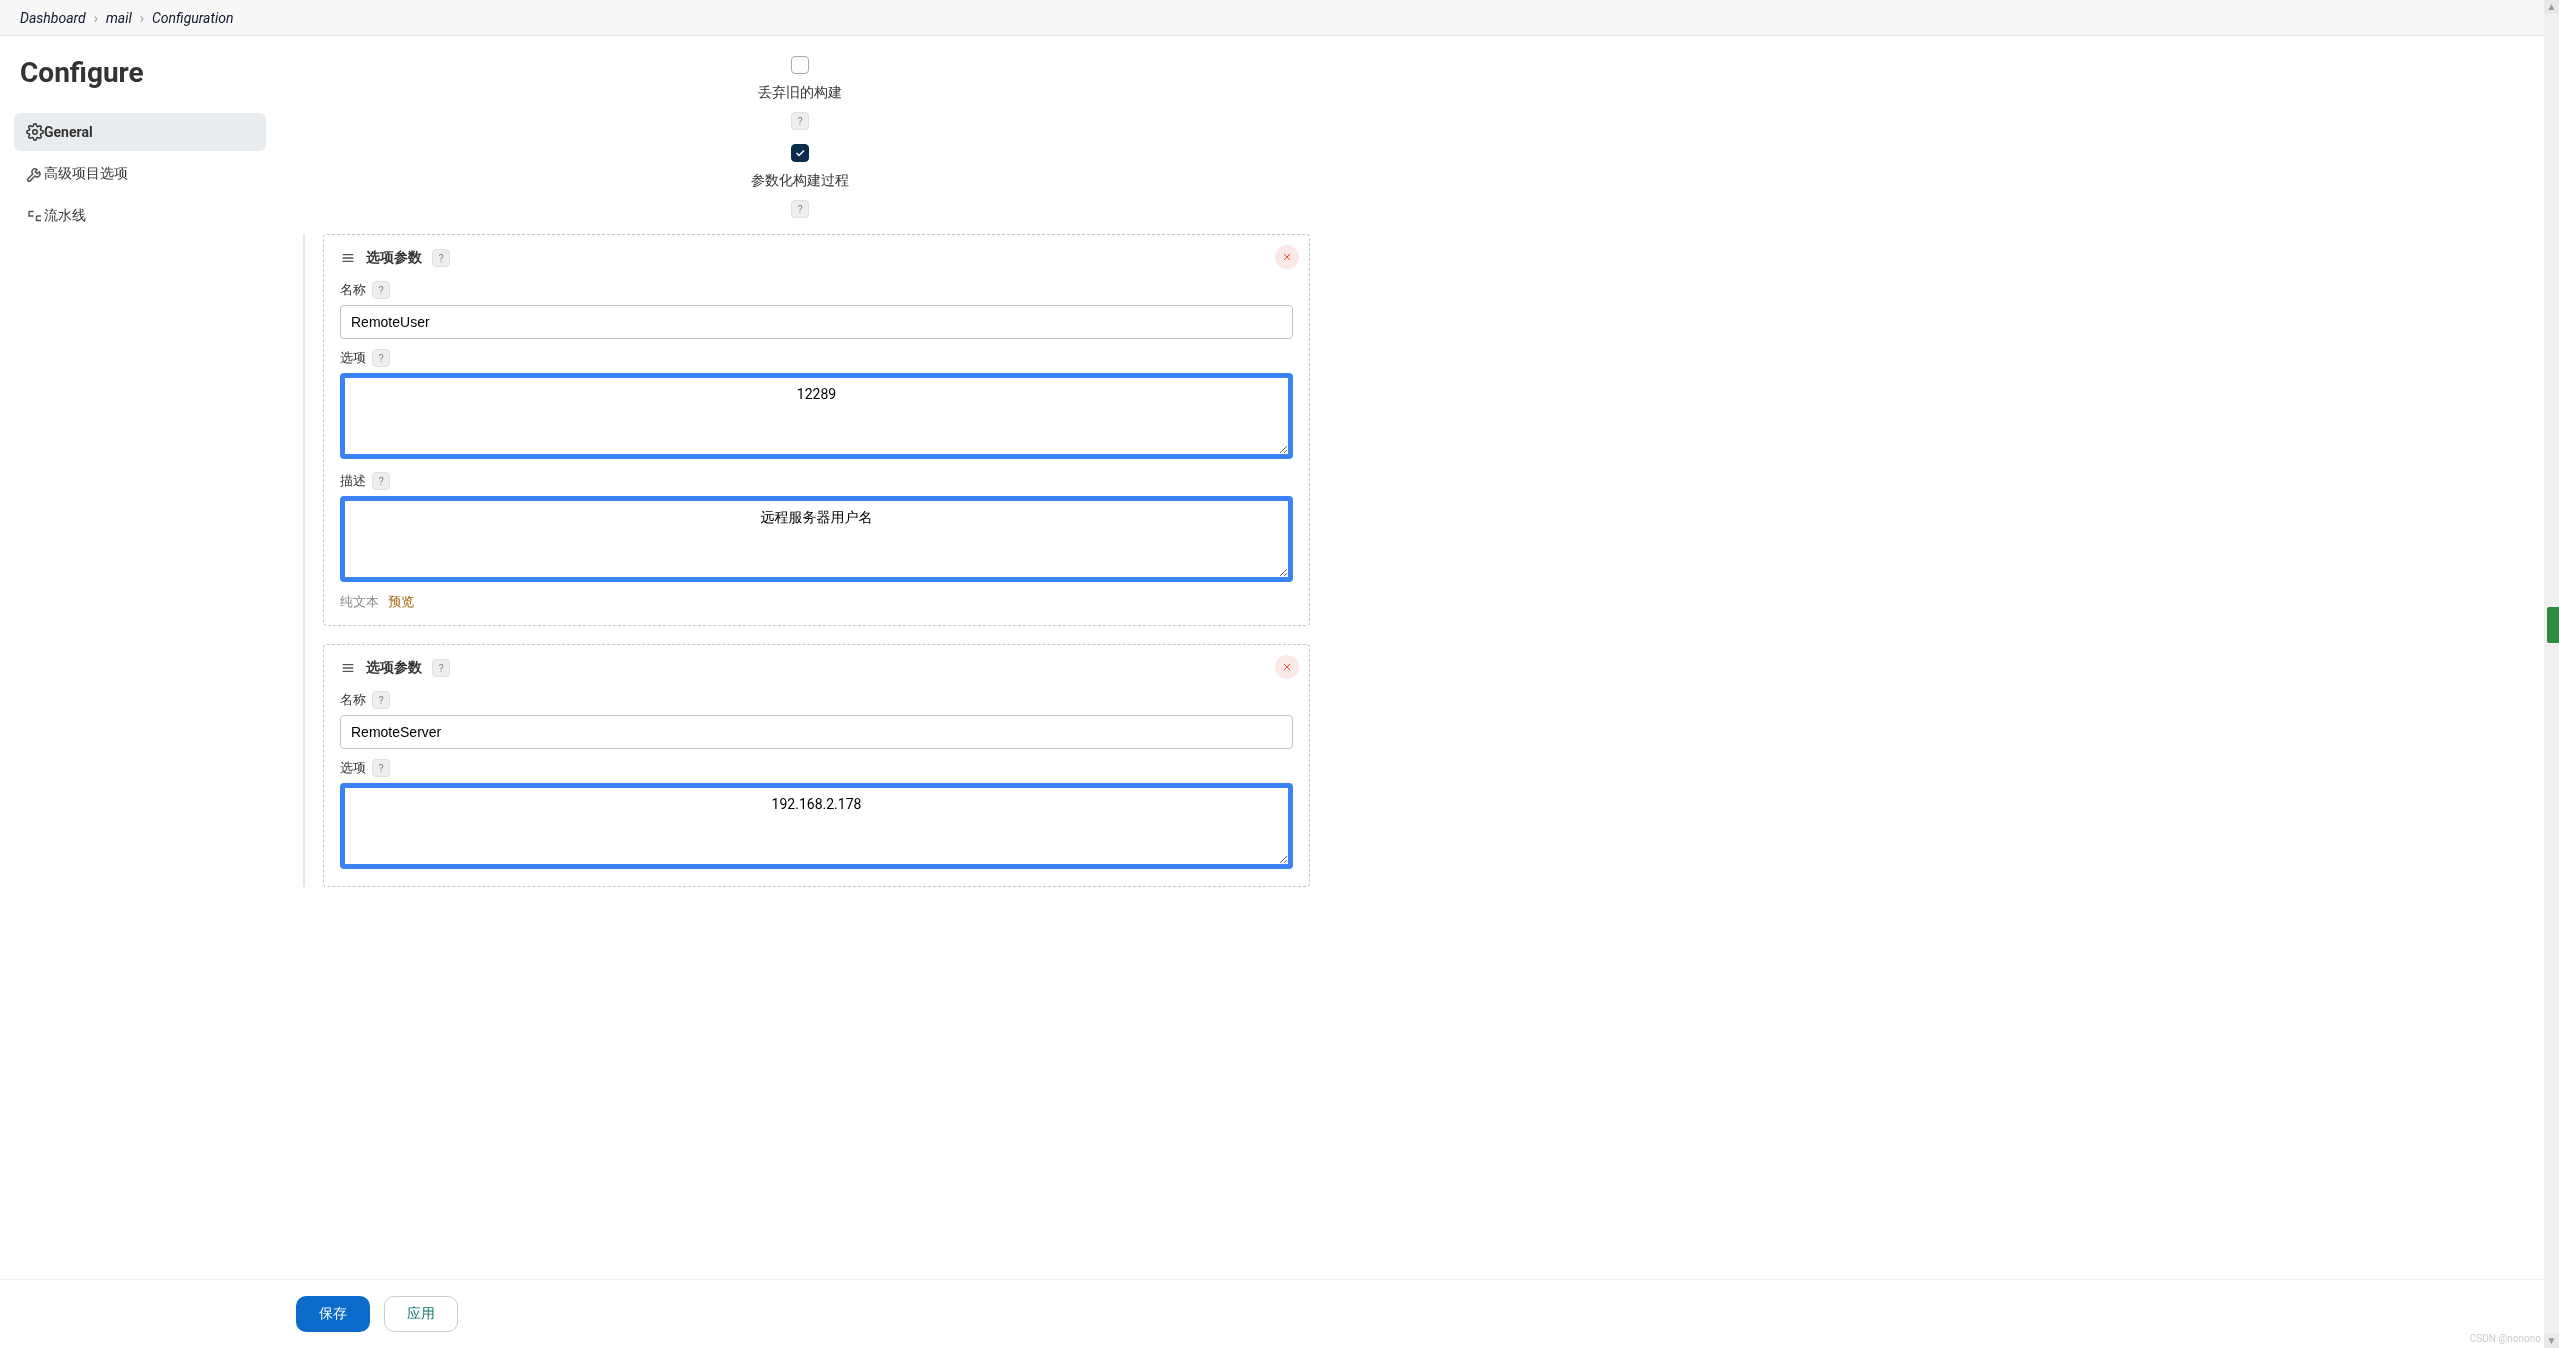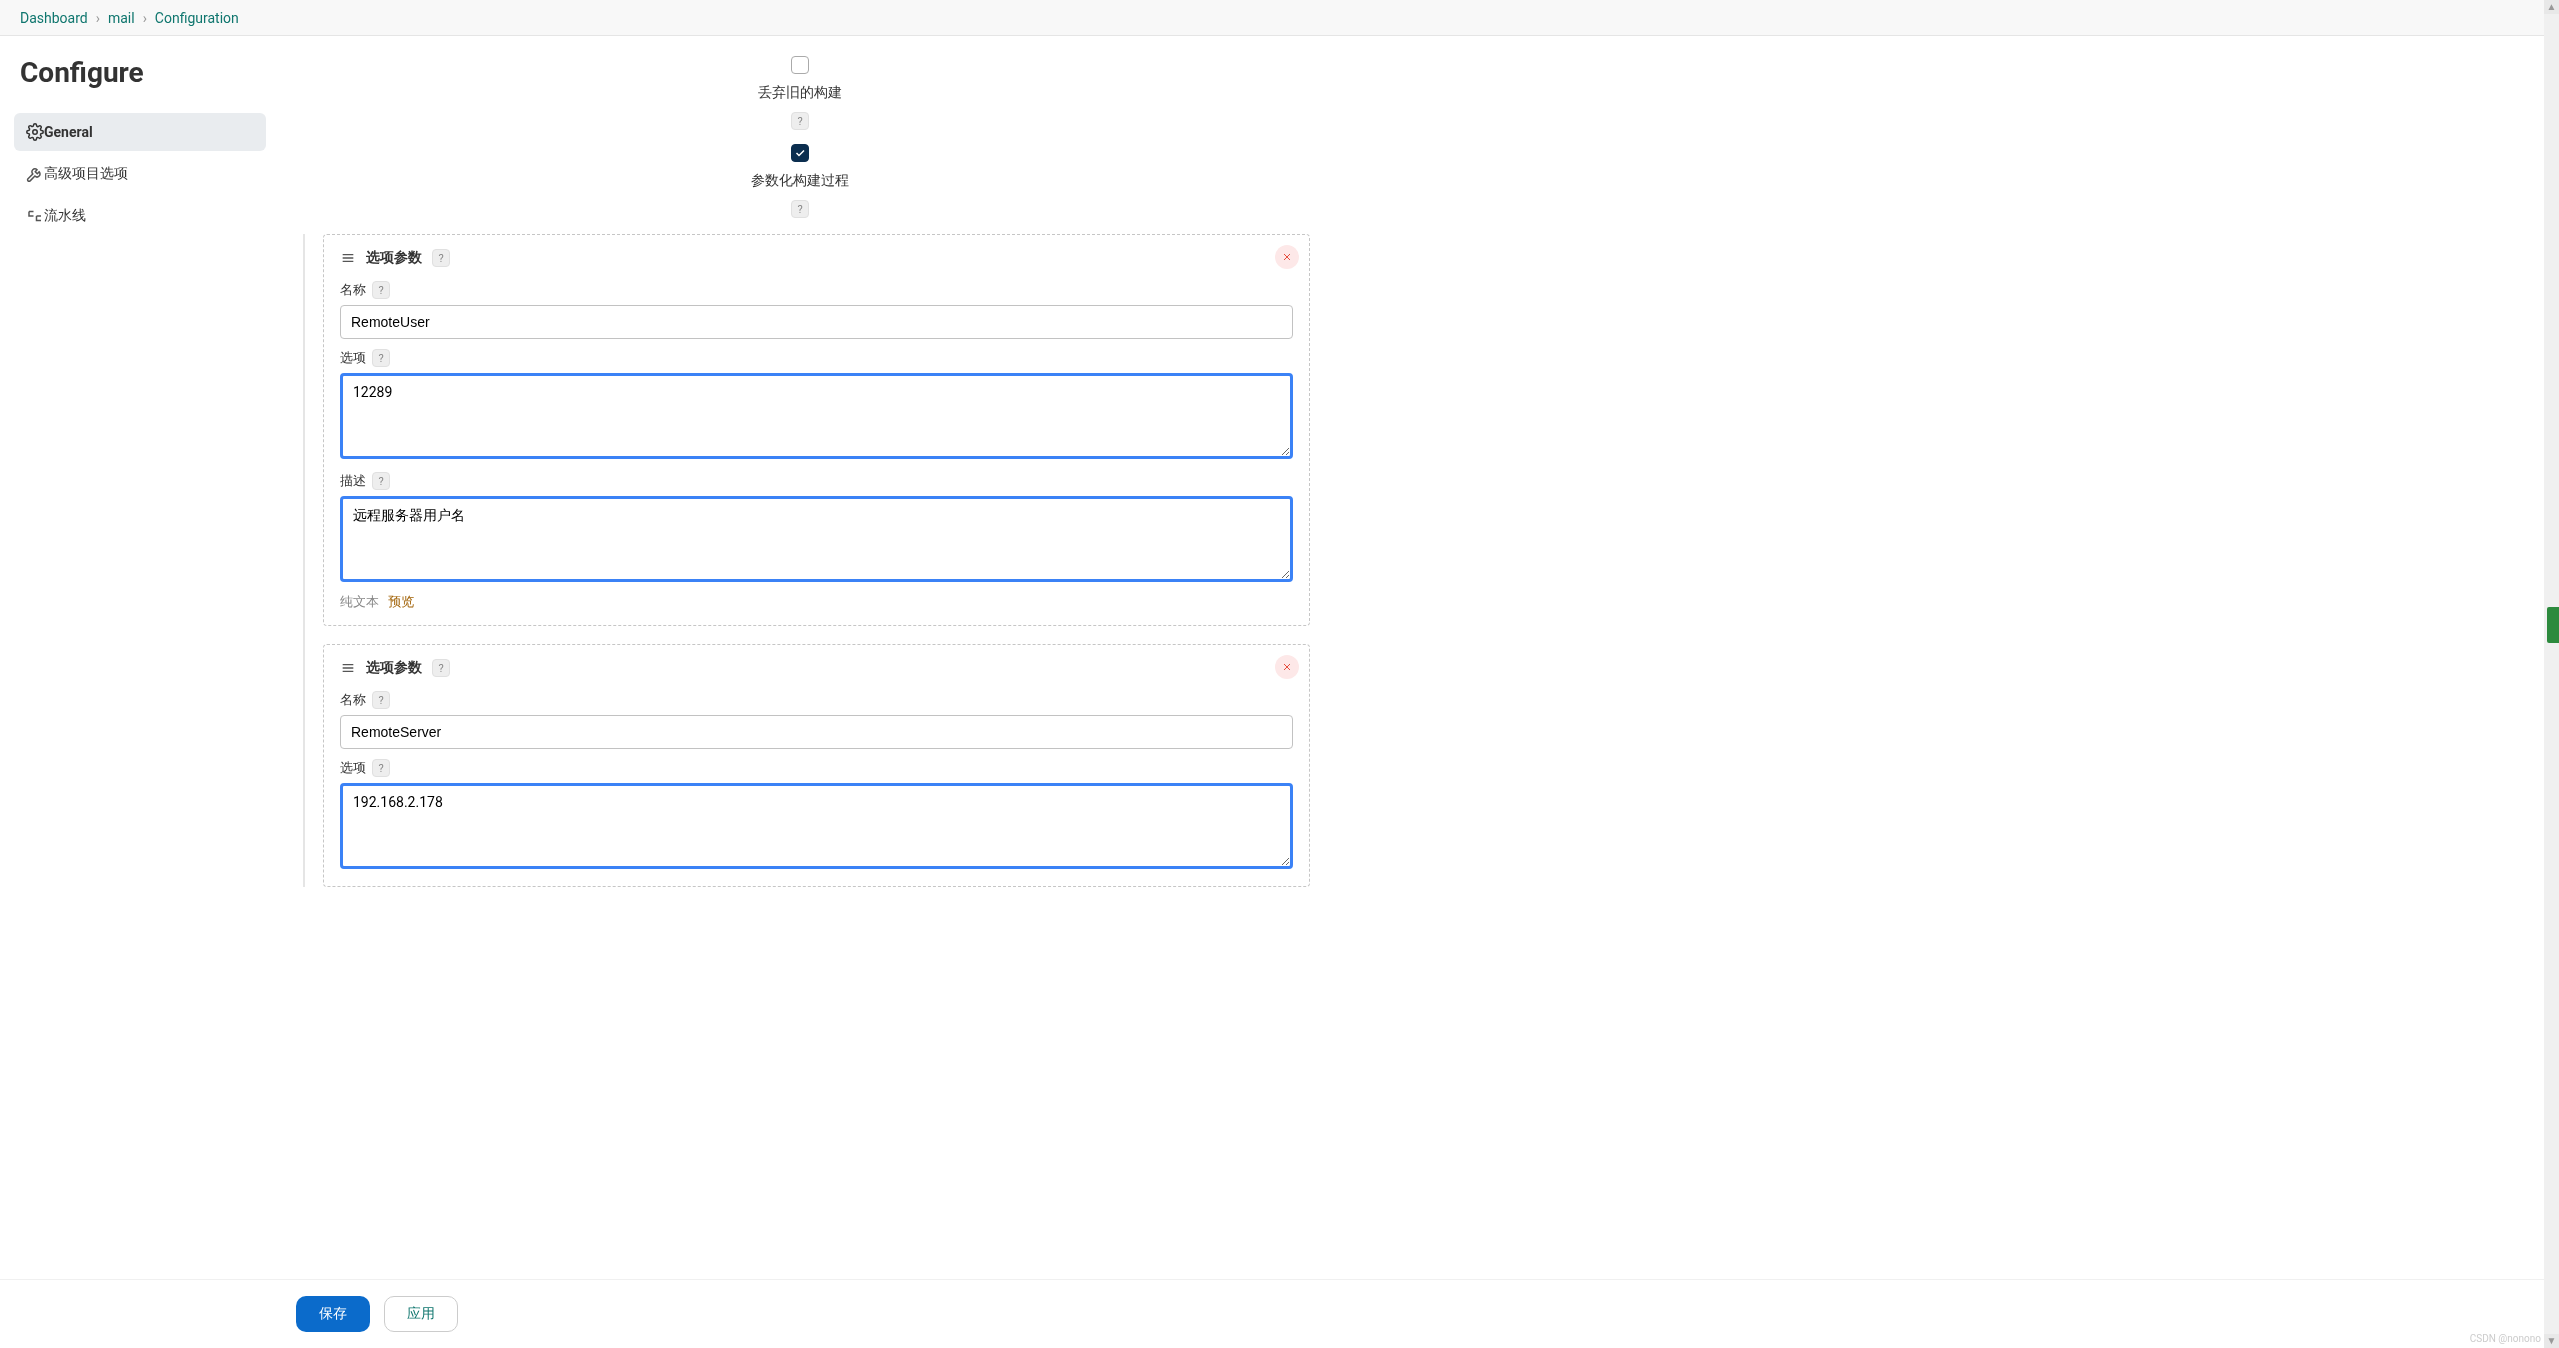--- a/index.html
+++ b/index.html
@@ -9,21 +9,21 @@
       color: #333;
       background: #fff;
       overflow: hidden;
     }
     .page-container { display: flex; flex-direction: column; height: 100vh; }
     .breadcrumb-bar {
       display: flex; align-items: center;
       padding: 10px 20px; border-bottom: 1px solid #e5e5e5;
       background: #f8f8f8; gap: 8px; font-size: 14px; height: 36px;
     }
-    .breadcrumb-item { color: #0f766e; cursor: pointer; }
+    .breadcrumb-item { color: #0f172a; cursor: pointer; font-style: italic; }
     .breadcrumb-sep { color: #999; }
     .main-row { display: flex; flex: 1; overflow: hidden; }
     .sidebar { width: 280px; padding: 20px 14px; overflow-y: auto; }
     .sidebar h1 { font-size: 28px; font-weight: 700; margin-bottom: 24px; padding-left: 6px; }
     .sidebar-item {
       display: flex; align-items: center; gap: 0;
       padding: 10px 12px; border-radius: 6px; cursor: pointer;
       margin-bottom: 4px; font-size: 14px;
     }
     .sidebar-item.active { background: #e9ecef; font-weight: 700; }
@@ -55,23 +55,23 @@
       background: #fde8e8; color: #e74c3c; border: none;
       display: inline-flex; align-items: center; justify-content: center;
       cursor: pointer; font-size: 14px;
     }
     .field-label { display: flex; align-items: center; gap: 6px; margin: 10px 0 6px; font-size: 13px; color: #333; }
     .text-input {
       width: 100%; border: 1px solid #c2c2c2; border-radius: 4px;
       padding: 8px 10px; font-size: 14px; outline: none;
     }
     .textarea-input {
-      width: 100%; border: 3px solid #3b82f6; border-radius: 4px;
+      width: 100%; border: 5px solid #3b82f6; border-radius: 4px;
       padding: 8px 10px; font-size: 14px; outline: none;
-      height: 86px; resize: both; font-family: inherit;
+      height: 86px; resize: both; font-family: inherit; text-align: center;
     }
     .desc-mode { margin-top: 8px; font-size: 13px; }
     .desc-mode .plain { color: #888; margin-right: 6px; }
     .desc-mode .preview { color: #a16207; cursor: pointer; }
     .footer {
       position: fixed; bottom: 0; left: 0; right: 0;
       display: flex; gap: 14px; padding: 16px 0 16px 296px;
       background: #fff; border-top: 1px solid #f0f0f0;
     }
     .btn {

